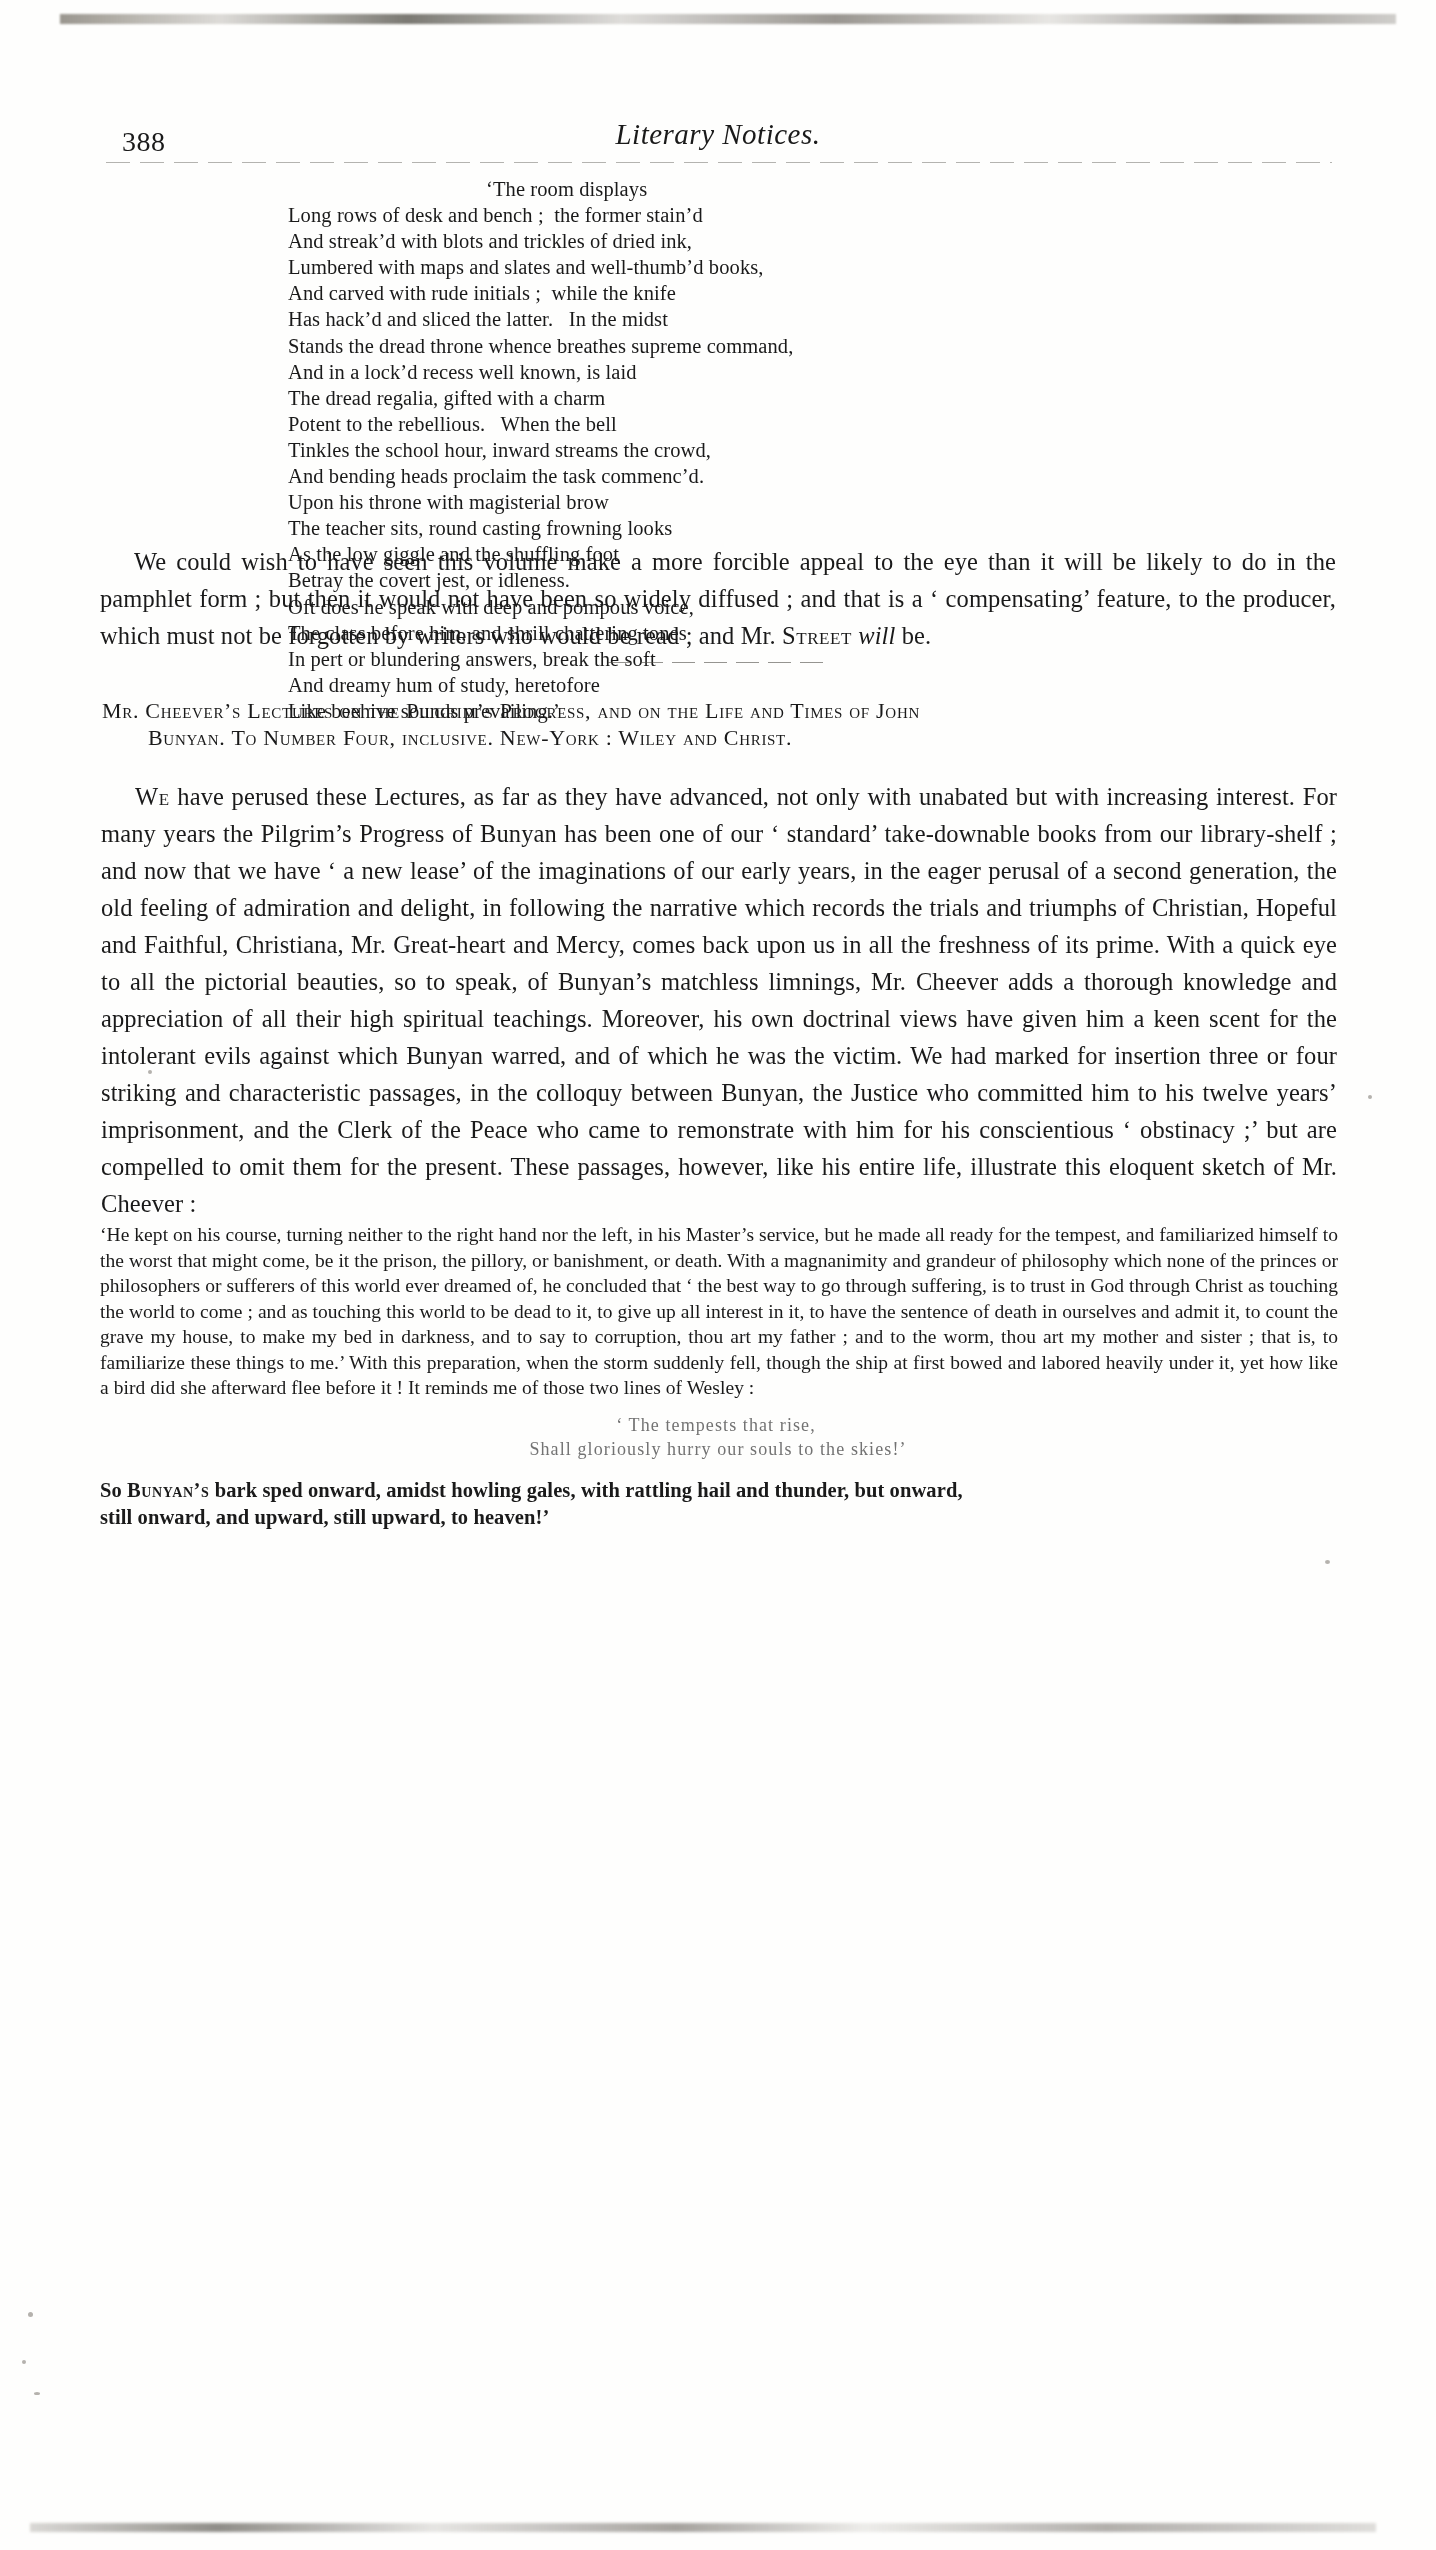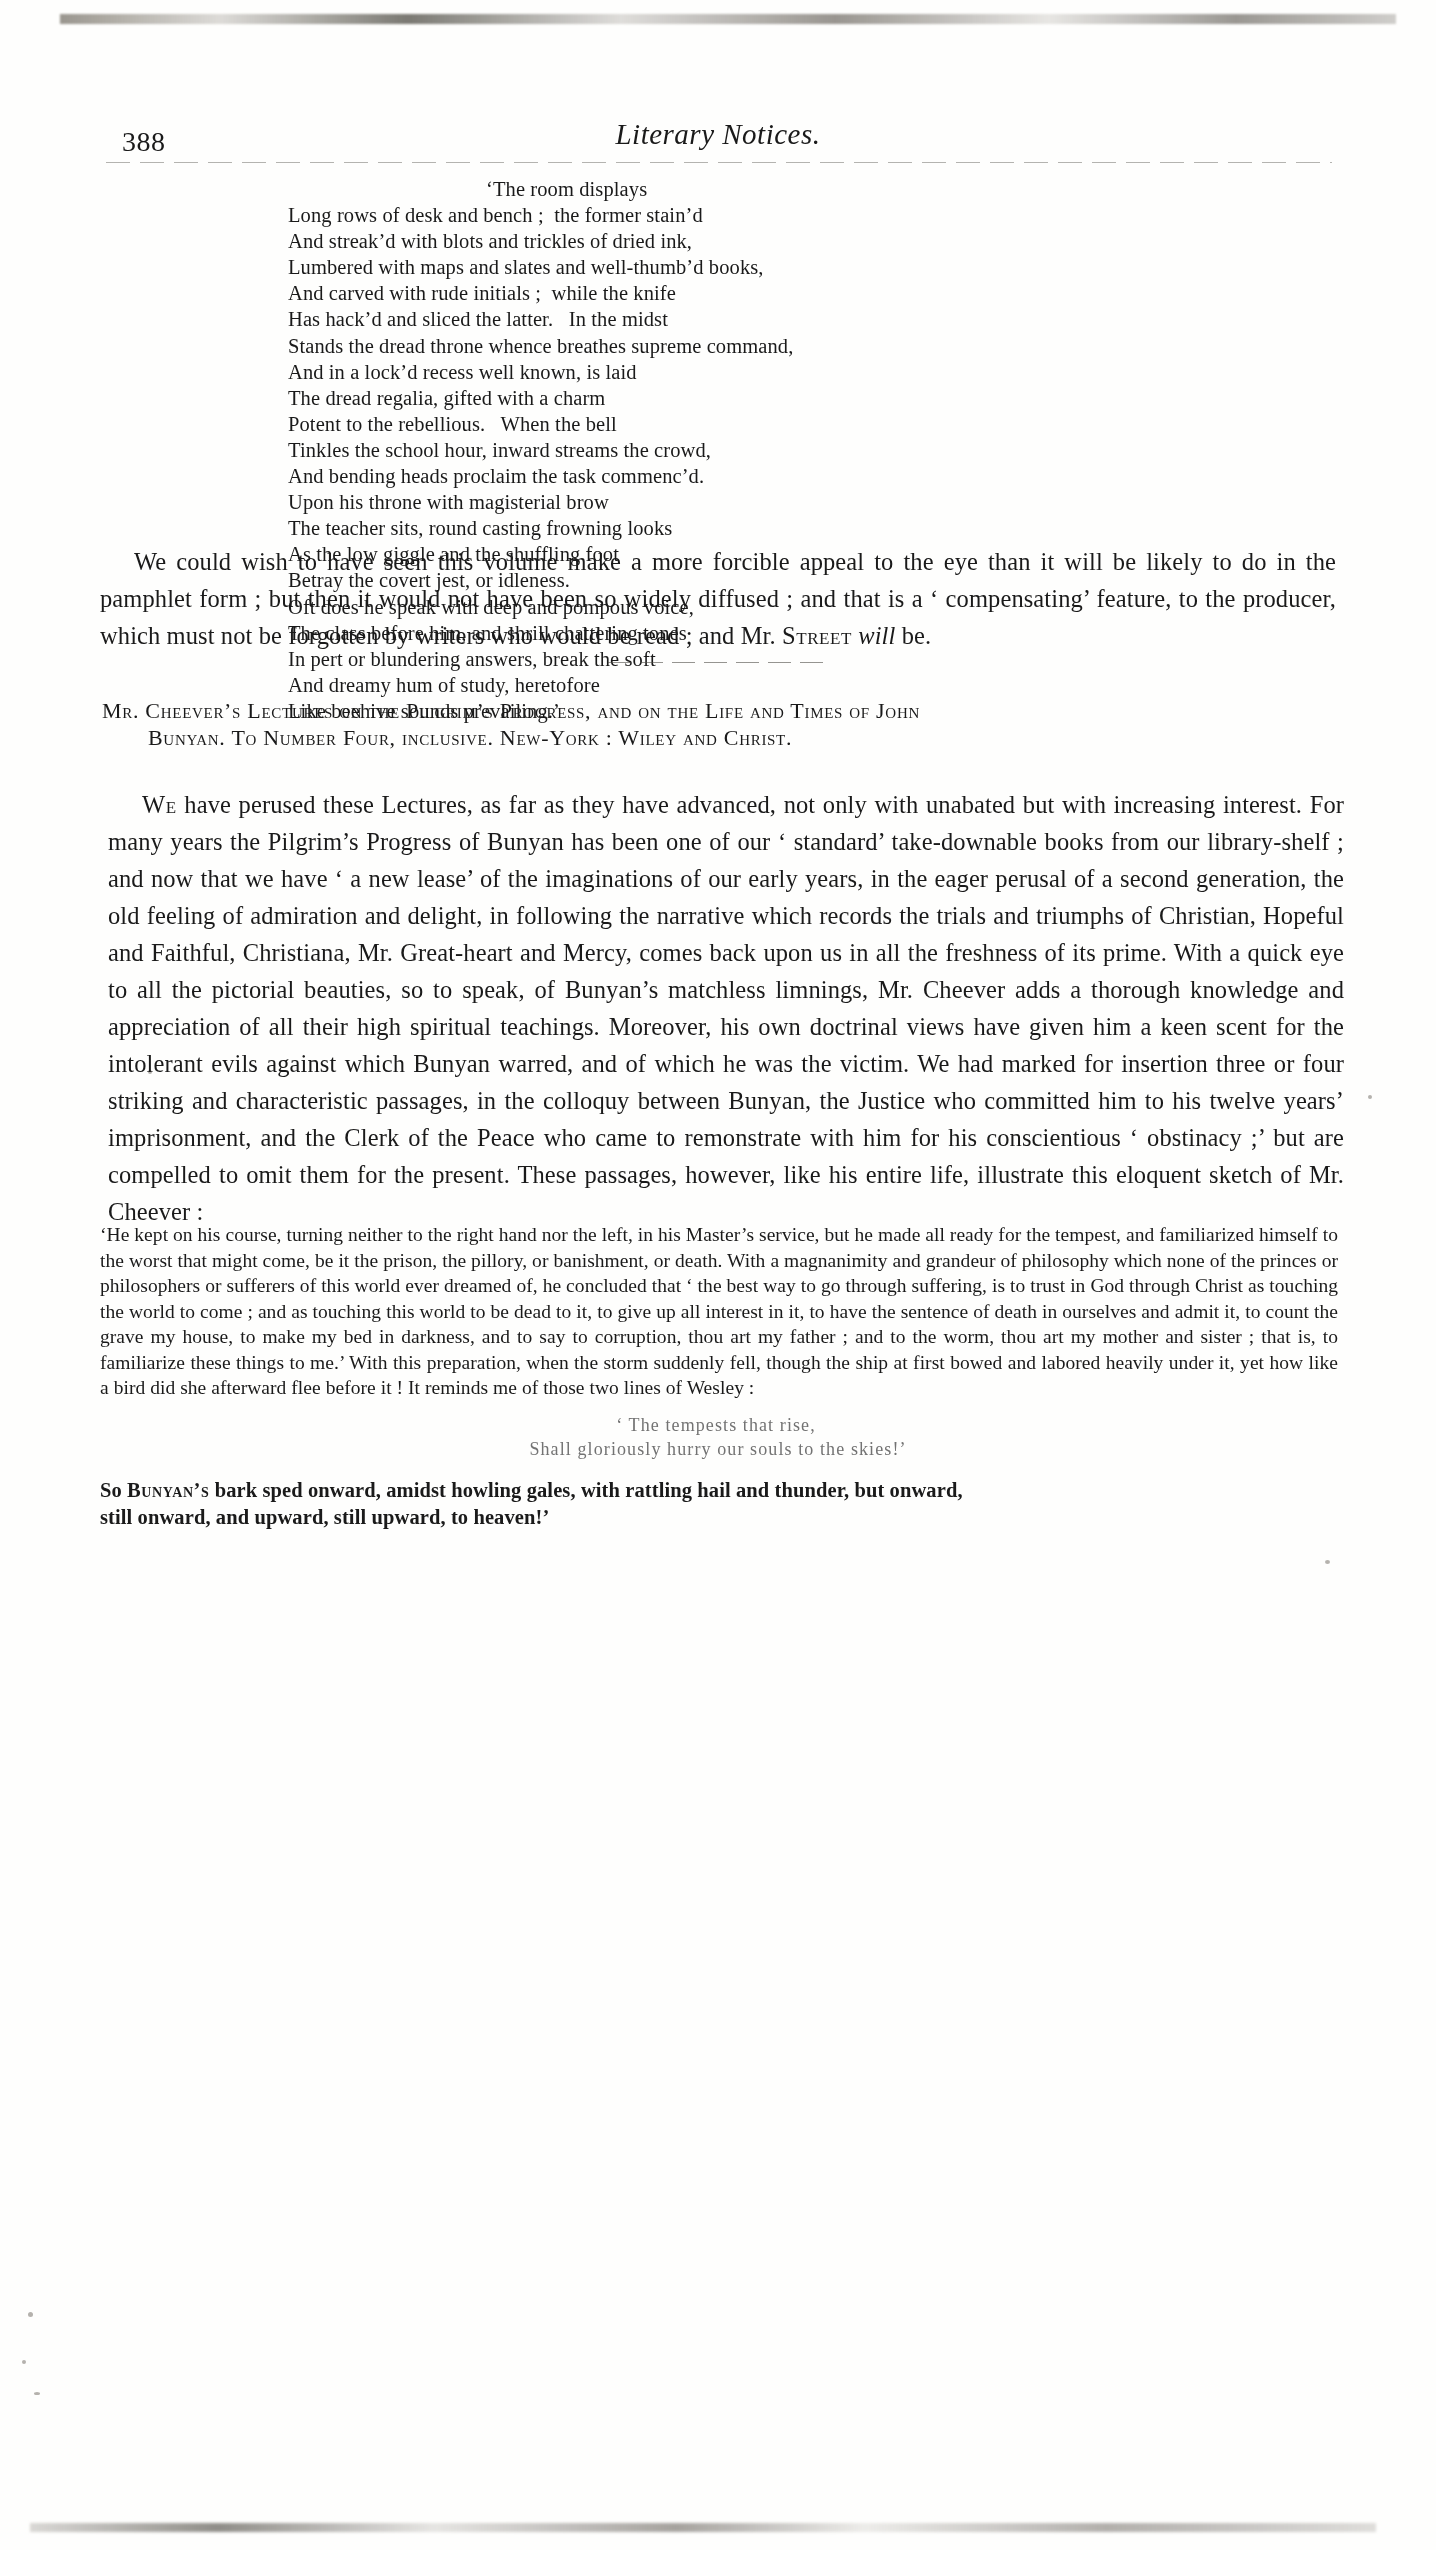--- a/index.html
+++ b/index.html
@@ -146,23 +146,22 @@
     font-size: 22px;
     line-height: 27px;
     font-variant: small-caps;
     letter-spacing: 0.7px;
   }
   .review-head .l2 { padding-left: 46px; }
 
   #para-body {
     position: absolute;
     top: 778px;
-    left: 108px;
+    left: 101px;
     width: 1236px;
-    margin-top: 8px;
   }
 
   
   .extract {
     position: absolute;
     top: 1222px;
     left: 100px;
     width: 1238px;
     font-size: 19.5px;
     line-height: 25.5px;

